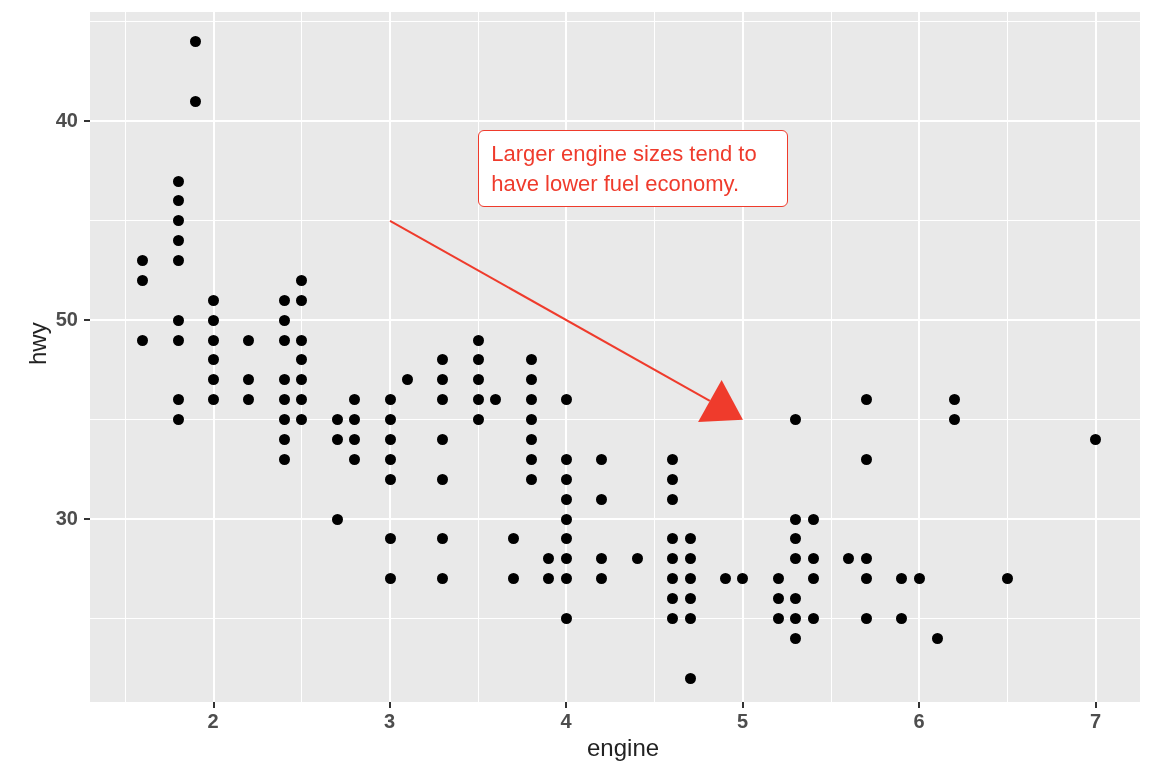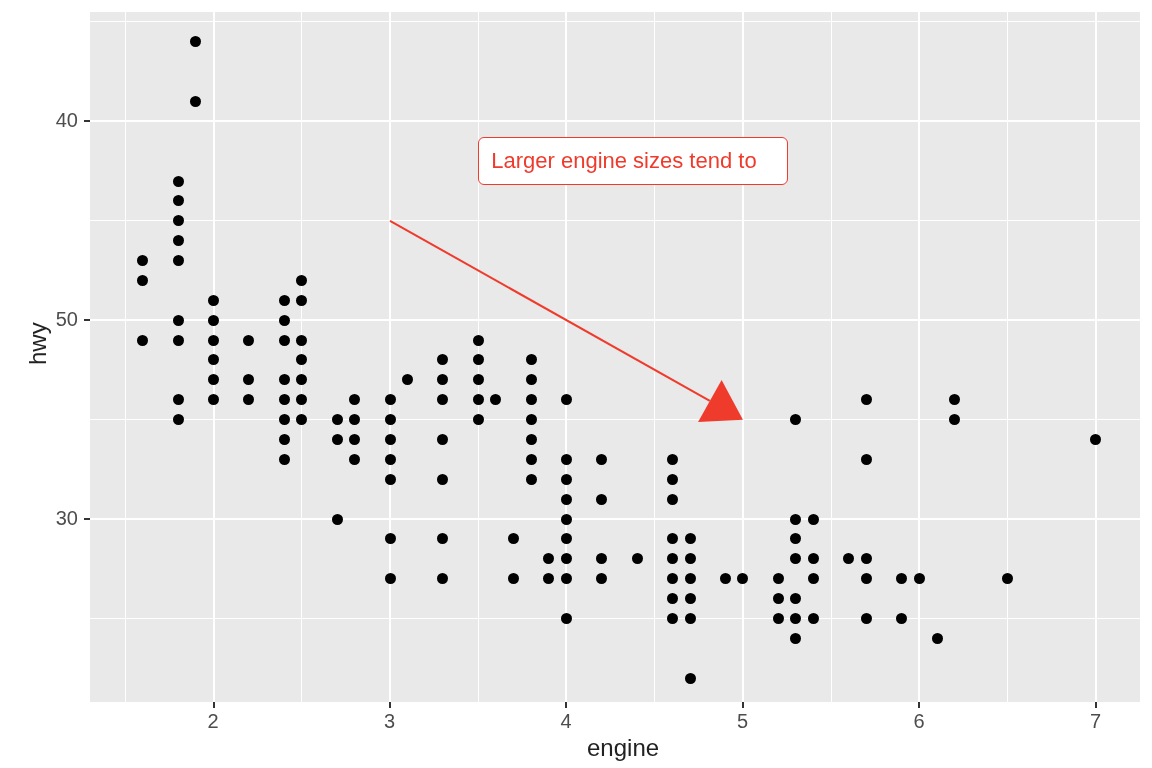--- a/index.html
+++ b/index.html
@@ -26,20 +26,21 @@
   }
   .major-v { width: 2px; }
   .minor-v { width: 1px; }
   .major-h { height: 2px; }
   .minor-h { height: 1px; }
   .axis-text {
     position: absolute;
     font-size: 20px;
     color: #4d4d4d;
     white-space: nowrap;
+    font-weight: bold;
   }
   .axis-title {
     position: absolute;
     font-size: 24px;
     color: #222;
     white-space: nowrap;
   }
   .tick {
     position: absolute;
     background: #333;
@@ -256,22 +257,23 @@
   <span class="axis-text" id="xt-2" style="left: 207.529px; top: 710px;">2</span>
   <span class="axis-text" id="xt-3" style="left: 384px; top: 710px;">3</span>
   <span class="axis-text" id="xt-4" style="left: 560.471px; top: 710px;">4</span>
   <span class="axis-text" id="xt-5" style="left: 736.941px; top: 710px;">5</span>
   <span class="axis-text" id="xt-6" style="left: 913.412px; top: 710px;">6</span>
   <span class="axis-text" id="xt-7" style="left: 1089.88px; top: 710px;">7</span>
 
   <span class="axis-title" id="xlab" style="left: 587px; top: 734px;">engine</span>
   <span class="axis-title" id="ylab" style="left: 24px; top: 379px; transform: translateY(-50%) rotate(-90deg); transform-origin: left top;">hwy</span>
 
-  <div class="annotation-box" id="anno-box" style="left: 478.235px; top: 137px; width: 310px;">
+  <div class="annotation-box" id="anno-box" style="left: 478.235px; top: 130px; width: 310px;">
     <span>Larger engine sizes tend to</span><br>
+    <span>have lower fuel economy.</span>
   </div>
 
   <svg id="arrow-svg" class="overlay-svg" width="1152" height="768">
     <line id="arrow-line" stroke="#ef3b2c" stroke-width="2" x1="390" y1="220.78962536023062" x2="709.8340539551759" y2="400.98431570097085"></line>
     <polygon id="arrow-head" fill="#ef3b2c" points="742.9411764705883,419.6368876080692 698.053482224377,421.8940772896524 721.6146256859748,380.0745541122893"></polygon>
   </svg>
 
 </div>
 
 </body></html>

